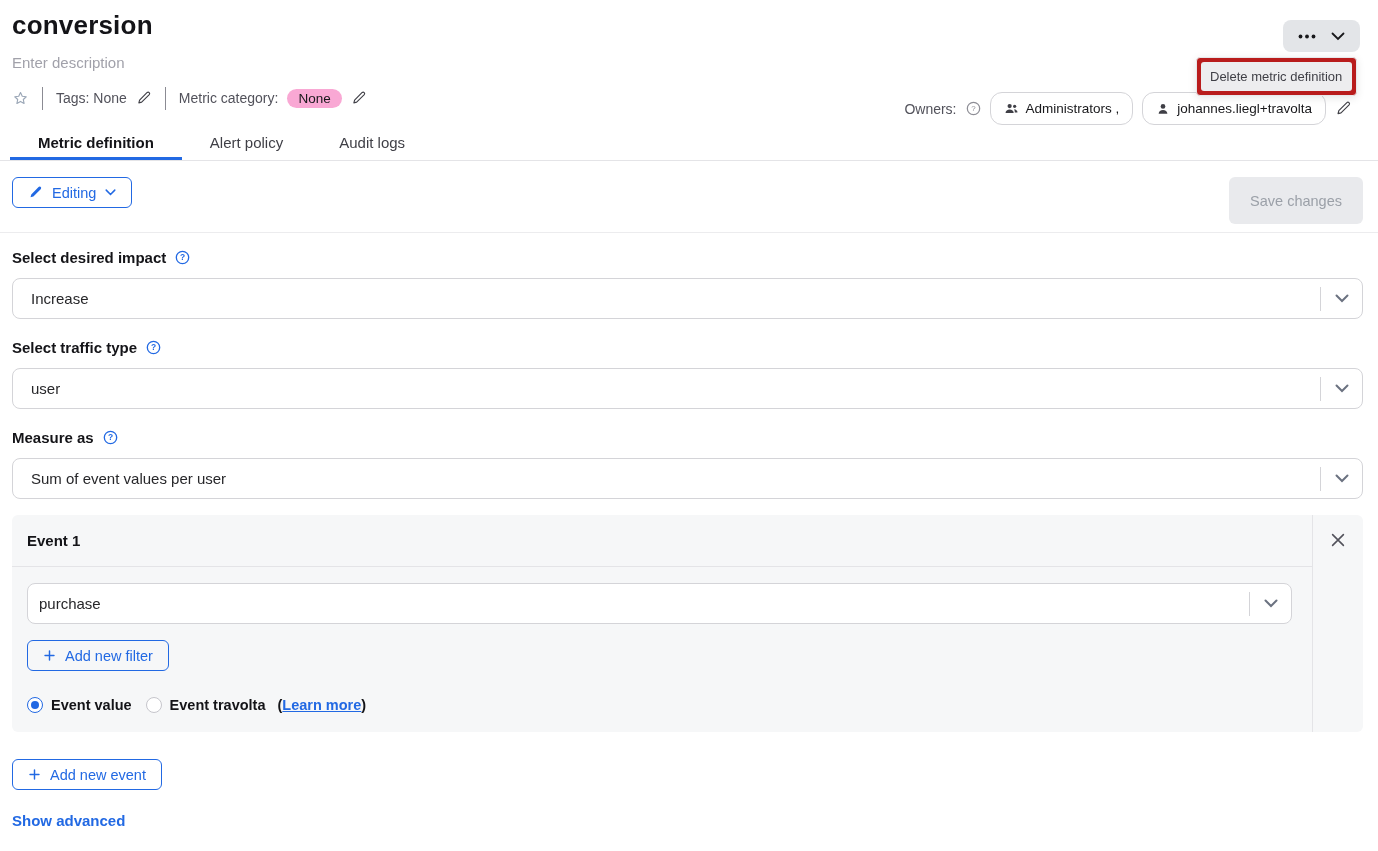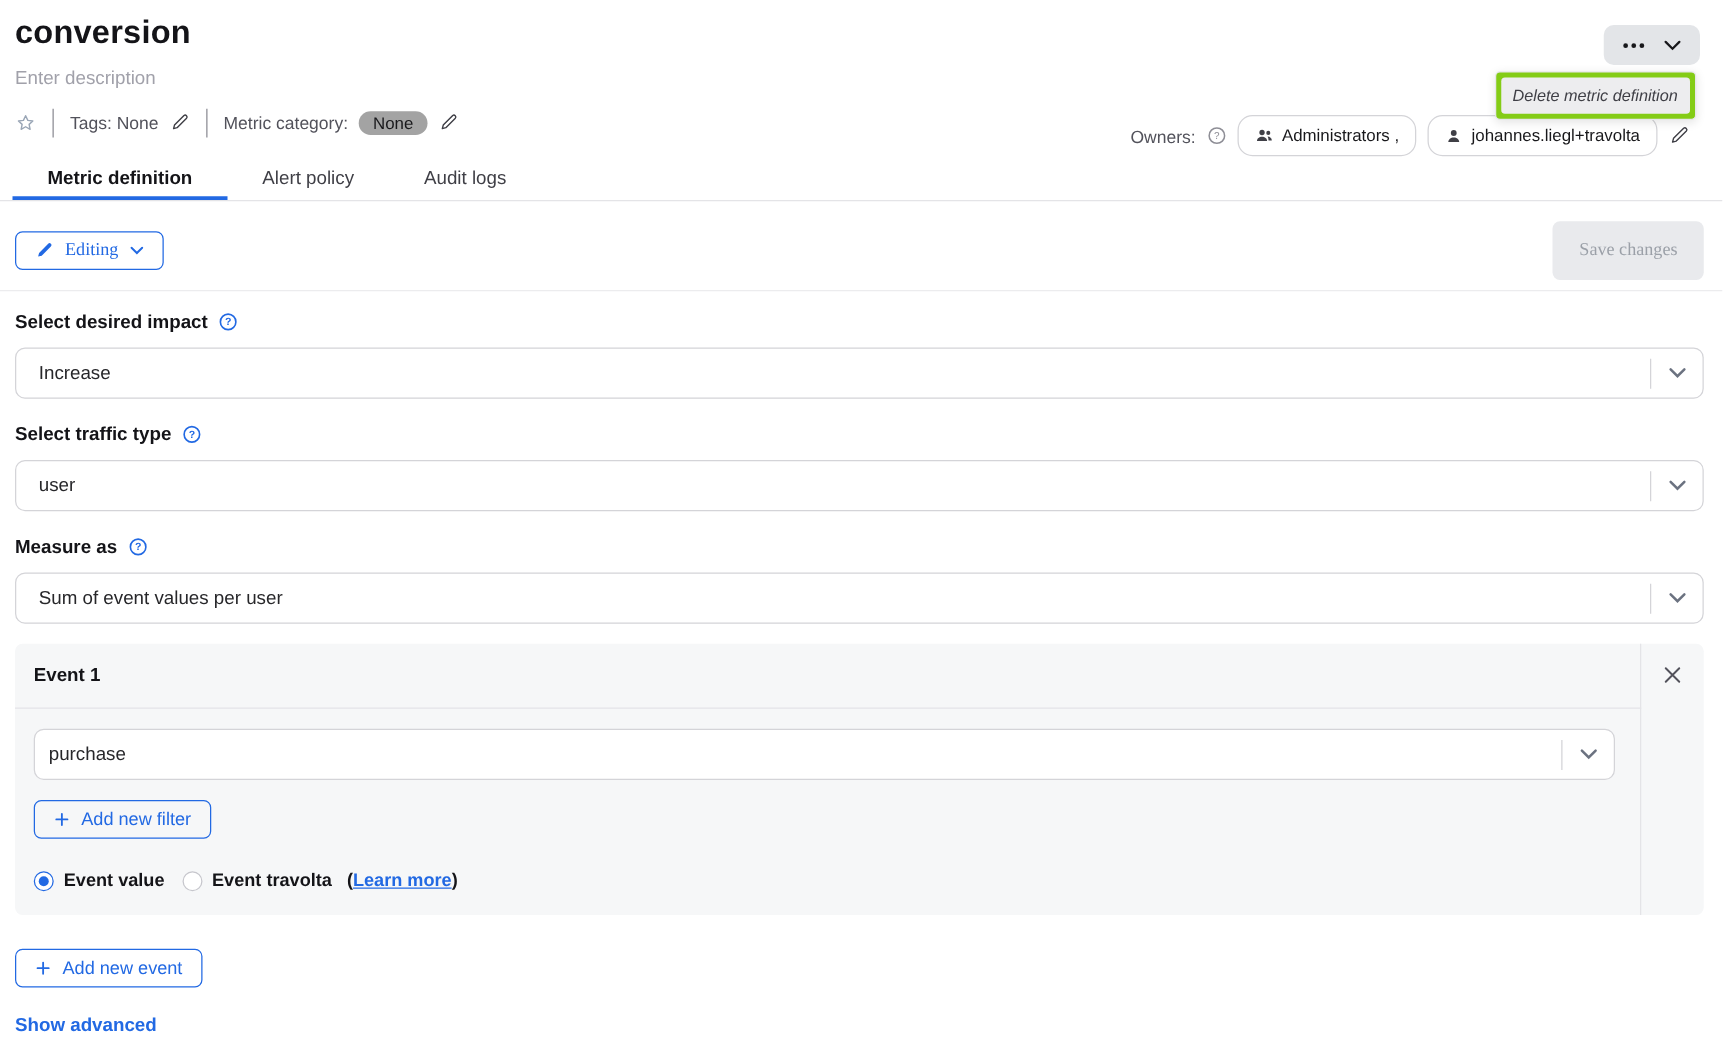--- a/index.html
+++ b/index.html
@@ -7,43 +7,43 @@
   .page { position:relative; width:1378px; height:851px; }
   .content { padding-left:12px; padding-right:15px; }
 
   
   .page-title { margin-top:10px; font-size:26px; font-weight:700; letter-spacing:.2px; color:#141418; }
   .desc { margin-top:13px; font-size:15px; color:#a1a1aa; cursor:text; }
   .meta-row { margin-top:15px; display:flex; align-items:center; height:24px; gap:13px; font-size:14px; color:#52525b; }
   .vdiv { width:1px; height:23px; background:#8b8b93; }
   .meta-item { display:flex; align-items:center; gap:9px; }
   .icon-btn { display:inline-flex; align-items:center; justify-content:center; cursor:pointer; color:#3f3f46; background:none; border:none; }
-  .badge-none { background:#a3a3a3; border-radius:11px; padding:2px 11px; font-size:13.5px; color:#18181b; }
+  .badge-none { background:#f9a8d4; border-radius:11px; padding:2px 11px; font-size:13.5px; color:#18181b; }
   .star svg { width:17px; height:17px; }
 
   .owners-row { position:absolute; top:82px; right:26px; display:flex; align-items:center; gap:9px; font-size:14px; color:#52525b; z-index:1; }
   .owner-pill { display:flex; align-items:center; gap:7px; height:33px; padding:0 13px; border:1px solid #d4d4d8; border-radius:12px; background:#fff; font-size:13.5px; color:#18181b; cursor:pointer; white-space:nowrap; }
   .help-gray { color:#8e8e96; }
   .help-ic { width:15px; height:15px; display:inline-flex; cursor:pointer; }
 
   .actions-btn { position:absolute; top:10px; right:18px; width:77px; height:32px; background:#e3e5e8; border:none; border-radius:8px; display:flex; align-items:center; justify-content:space-evenly; cursor:pointer; }
   .actions-btn svg { display:block; }
 
-  .menu { position:absolute; top:47px; left:1196px; width:161px; background:#84cc16; border:1px solid #e7e7ea; border-radius:4px; box-shadow:0 2px 8px rgba(0,0,0,.10); padding:4px; z-index:5;font-style:italic; }
+  .menu { position:absolute; top:47px; left:1196px; width:161px; background:#b91c1c; border:1px solid #e7e7ea; border-radius:4px; box-shadow:0 2px 8px rgba(0,0,0,.10); padding:4px; z-index:5; }
   .menu-item { background:#ededef; border-radius:3px; padding:7px 9px; font-size:13px; color:#3f3f46; cursor:pointer; white-space:nowrap; }
 
   
   .tabs-wrap { margin-top:24px; border-bottom:1px solid #e4e4e7; }
   .tabs { display:flex; padding-left:10px; }
   .tab { font-size:15px; color:#3f3f46; padding:0 28px 9px 28px; cursor:pointer; }
   .tab.active { font-weight:700; color:#141418; border-bottom:3px solid var(--blue); padding-bottom:6px; }
 
   
   :root { --blue:#2269e3; }
-  .toolbar { margin-top:16px; display:flex; align-items:center; justify-content:space-between;font-family:Liberation Serif, serif; }
+  .toolbar { margin-top:16px; display:flex; justify-content:space-between; }
   .btn-outline-blue { display:inline-flex; align-items:center; gap:9px; height:31px; padding:0 15px; background:transparent; border:1.5px solid var(--blue); border-radius:6px; color:var(--blue); font-size:14.5px; font-weight:500; cursor:pointer; font-family:inherit; }
   .btn-outline-blue svg { display:block; }
   .save-btn { height:47px; padding:0 21px; background:#e9eaed; color:#9ba0a8; border:none; border-radius:6px; font-size:14.5px; font-weight:500; cursor:default; font-family:inherit; }
   .rule { margin-top:8px; border-top:1px solid #ececee; }
 
   
   .field-label { margin-top:16px; display:flex; align-items:center; gap:9px; font-size:15px; font-weight:700; color:#141418; }
   .help-blue { color:var(--blue); }
   .select { margin-top:12px; height:41px; border:1px solid #d4d4d8; border-radius:8px; background:#fff; display:flex; align-items:center; cursor:pointer; }
   .select .value { flex:1; padding-left:18px; font-size:15px; color:#27272a; }

